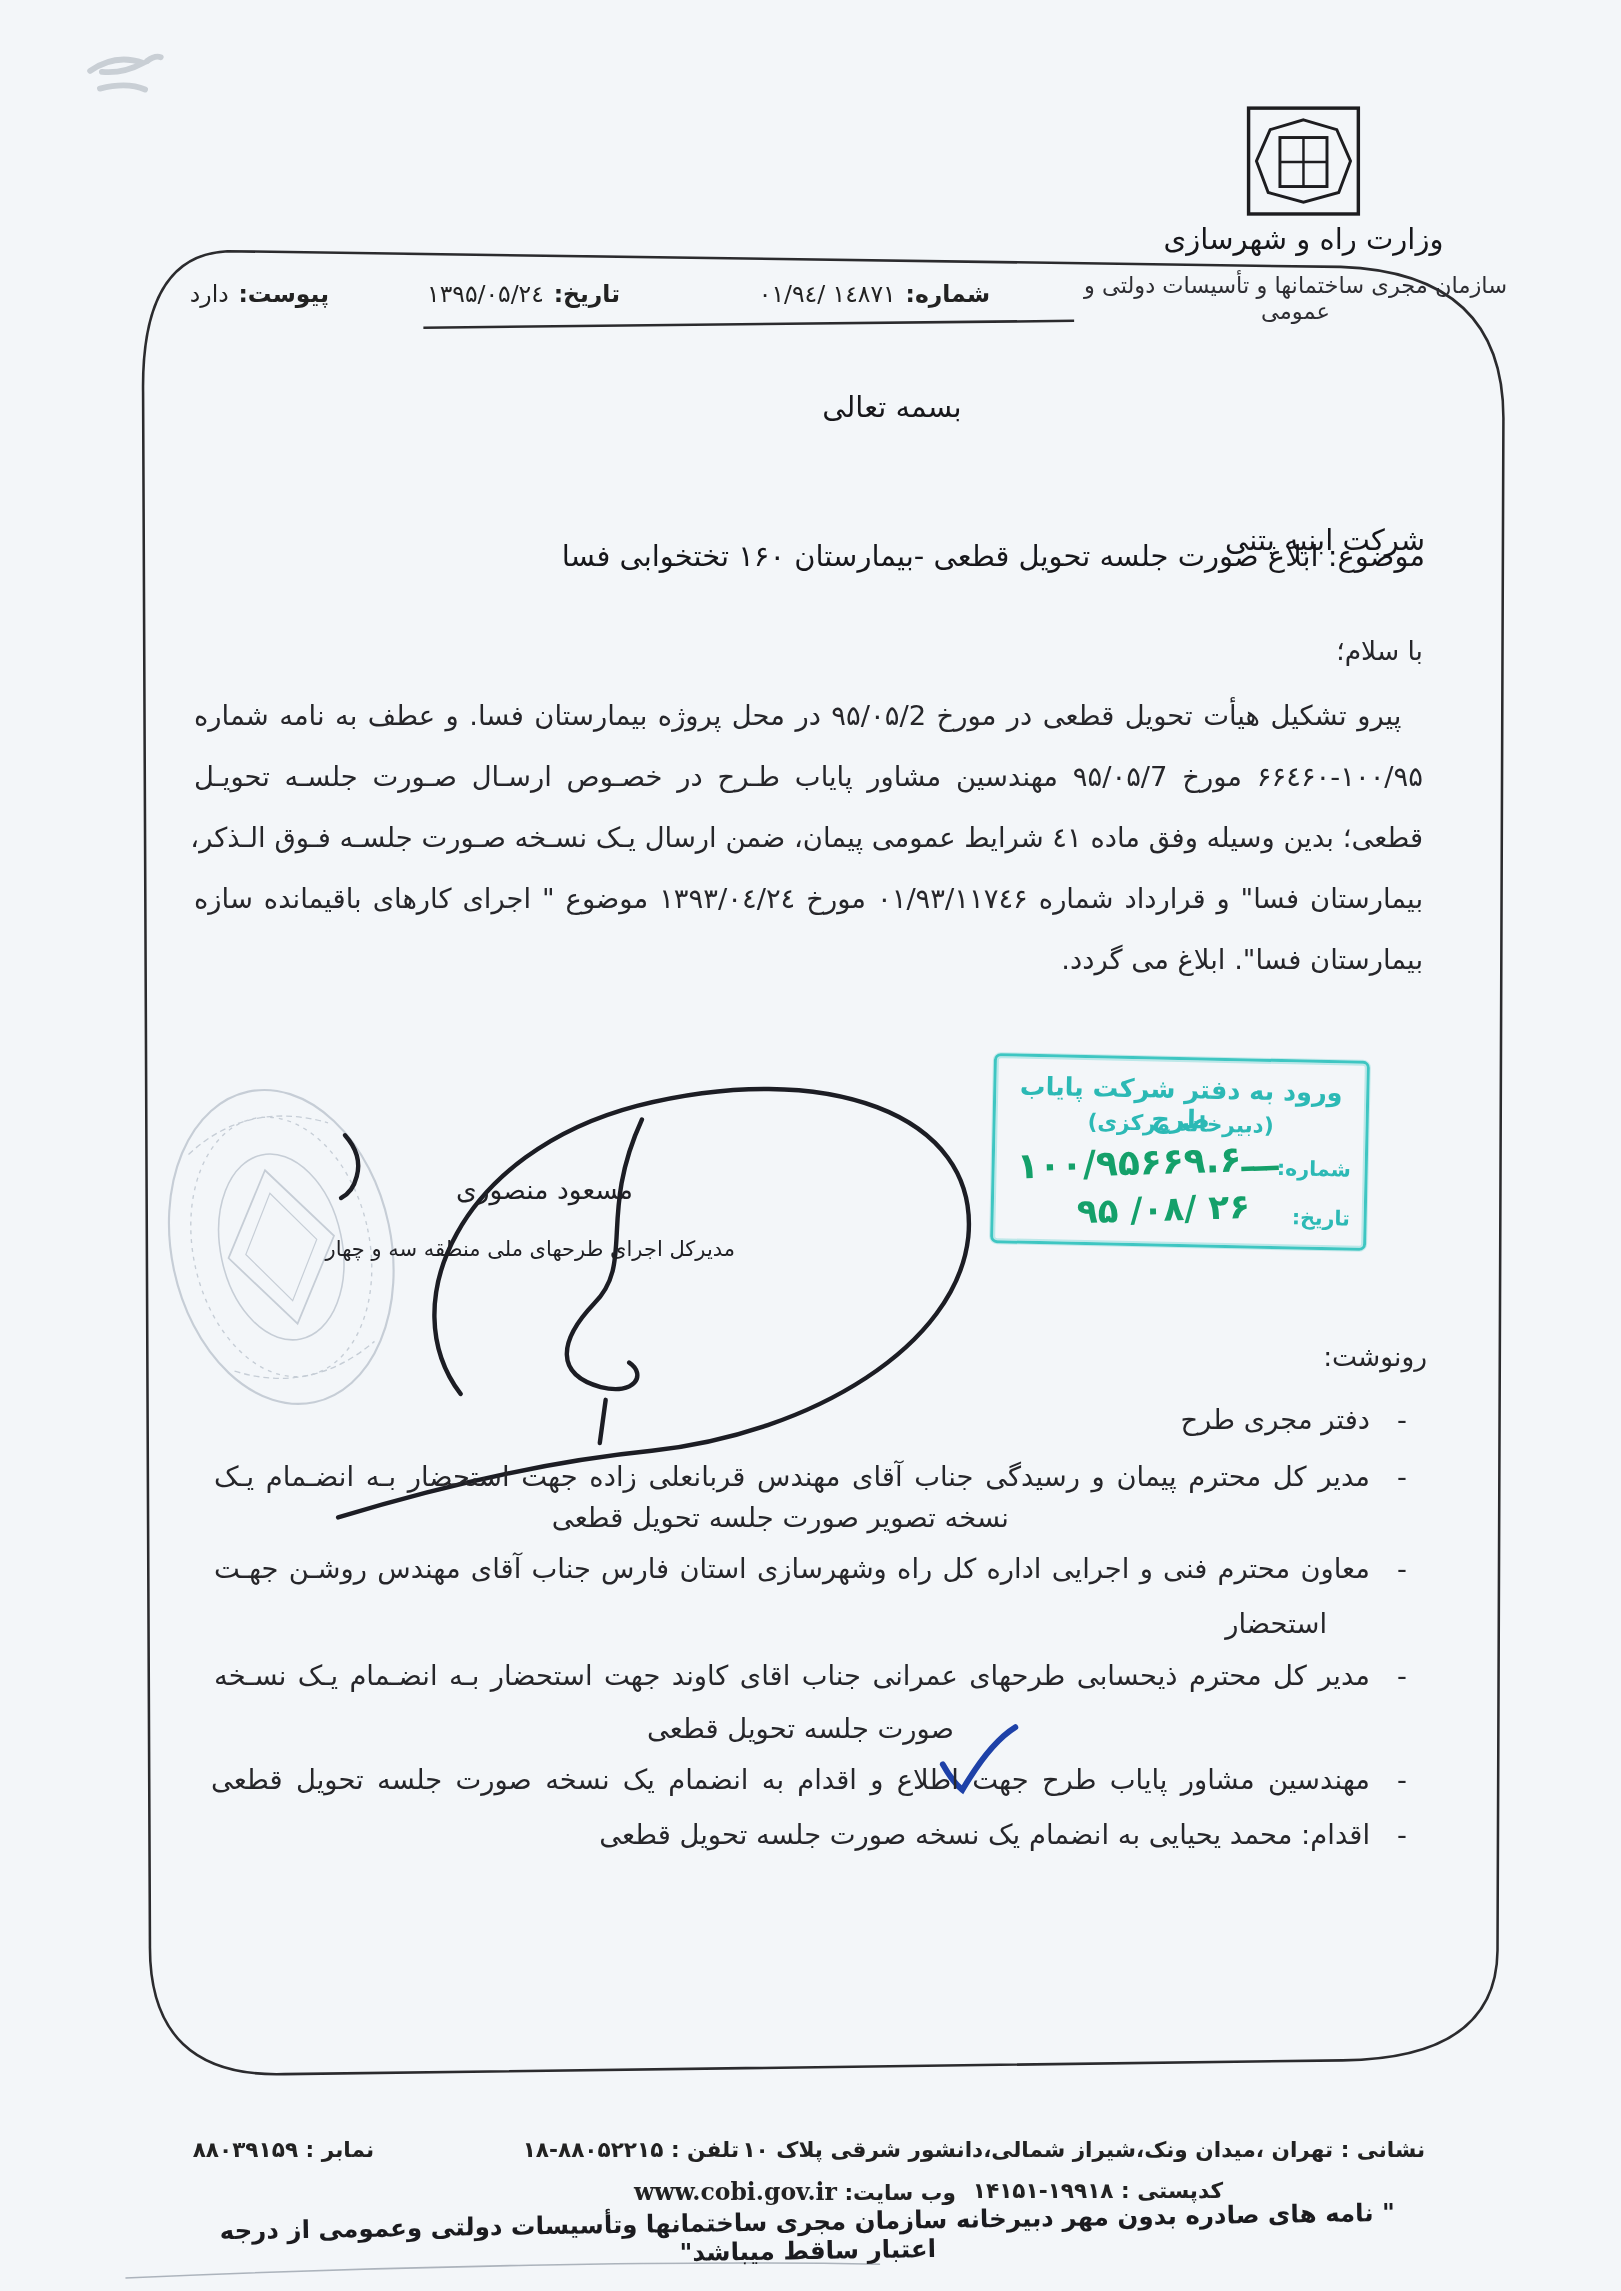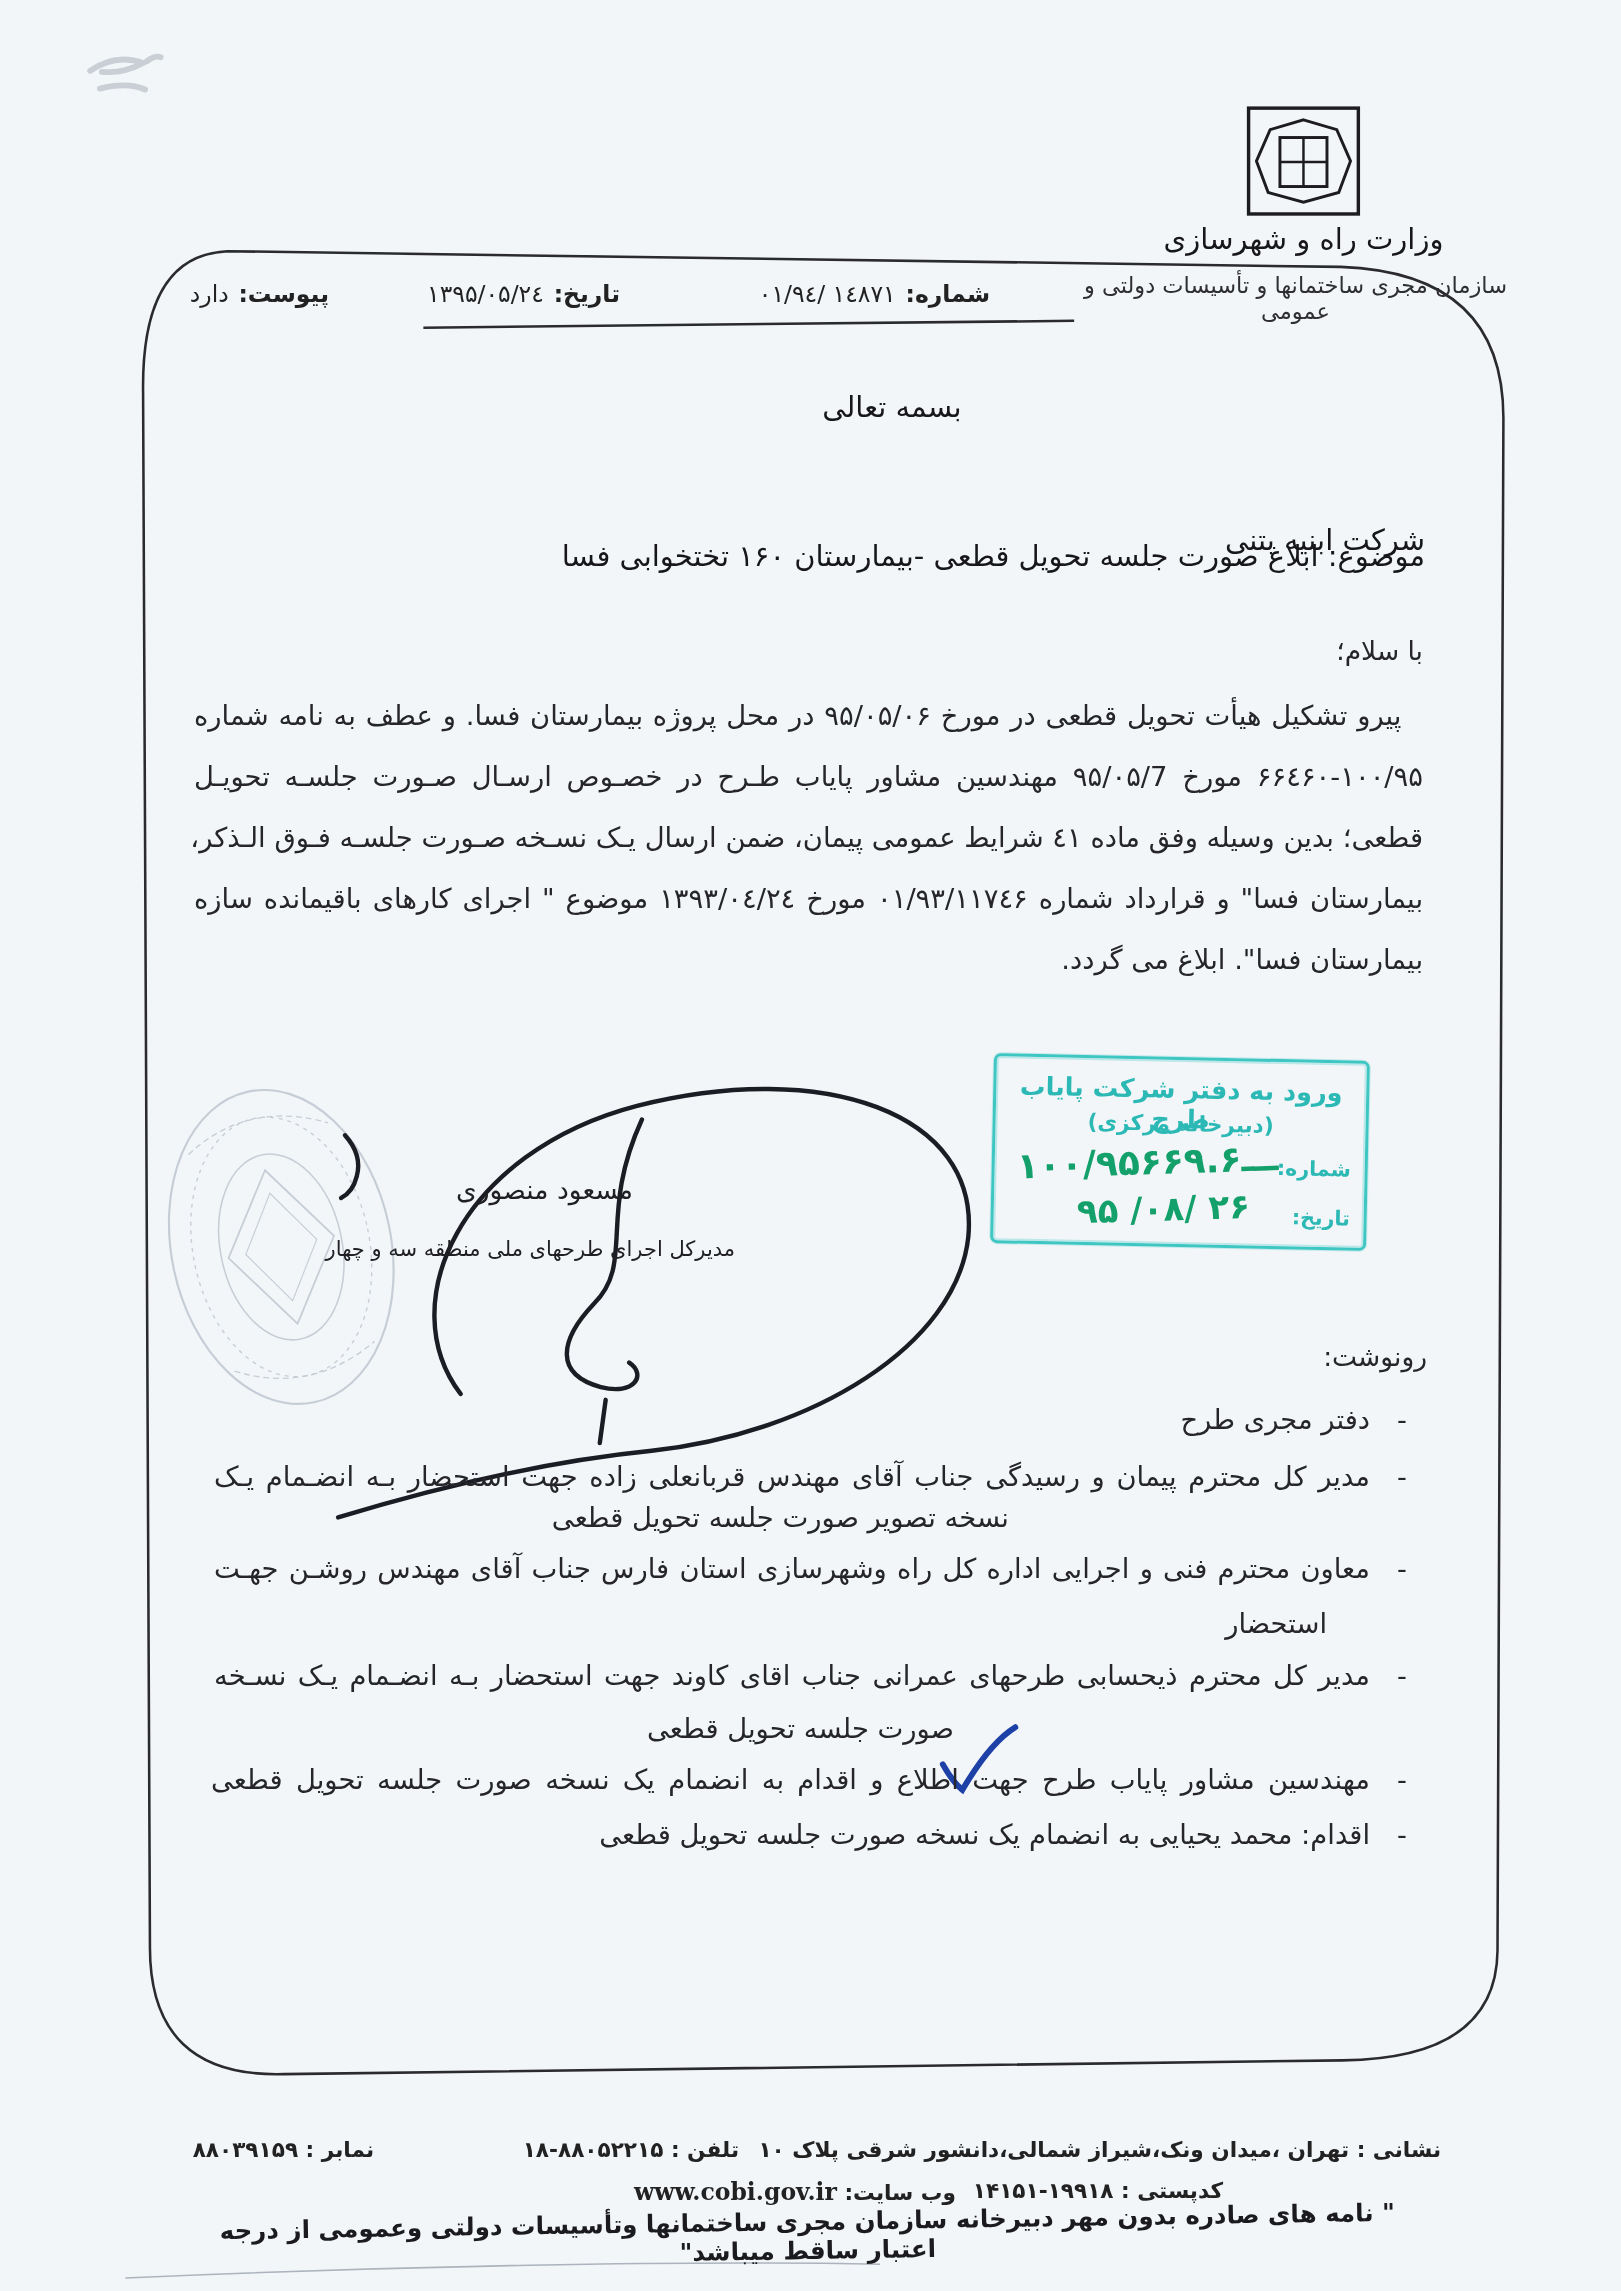--- a/index.html
+++ b/index.html
@@ -59,21 +59,21 @@
   #cc-r1{right:251px;left:214px;top:1457px;}
   #cc-r2{right:612px;top:1498px;}
   #cc-r3{right:251px;left:214px;top:1549px;}
   #cc-r4{right:294px;top:1604px;margin-left:11px;}
   #cc-r5{right:251px;left:214px;top:1656px;}
   #cc-r6{right:667px;top:1709px;}
   #cc-r7{right:251px;left:211px;top:1760px;}
   #cc-r8{right:251px;top:1815px;}
 
   .foot{font-size:21.6px;font-weight:bold;color:#222;white-space:nowrap;}
-  #f-address{right:180px;top:2137px;text-align:center;}
+  #f-address{right:196px;top:2137px;text-align:center;}
   #f-phone{right:882px;top:2137px;}
   #f-fax{right:1247px;top:2137px;}
   #f-postal{right:398px;top:2178px;}
   #f-web{right:665px;top:2178px;}
   #f-web .url{font-family:"DejaVu Serif",serif;font-size:23.5px;}
   #disclaimer{
     right:196px;top:2207px;width:1235px;font-size:24.5px;font-weight:bold;
     transform:rotate(-0.9deg);text-align:center;color:#1b1b1f;
   }
   #vector-layer{left:0;top:0;pointer-events:none;}
@@ -141,21 +141,21 @@
     <span class="lbl">پیوست:</span>
     <span>دارد</span>
   </div>
 
   <div id="besmeh" class="abs ctr b">بسمه تعالی</div>
   <div id="recipient" class="abs b rt">شرکت ابنیه بتنی</div>
   <div id="subject" class="abs b rt">موضوع: ابلاغ صورت جلسه تحویل قطعی -بیمارستان ۱۶۰ تختخوابی فسا</div>
   <div id="salutation" class="abs rt">با سلام؛</div>
 
   <div id="body-block" class="abs">
-    <div id="bl0" class="body-line just">پیرو تشکیل هیأت تحویل قطعی در مورخ ۹۵/۰۵/۰۶ در محل پروژه بیمارستان فسا. و عطف به نامه شماره</div>
+    <div id="bl0" class="body-line just">پیرو تشکیل هیأت تحویل قطعی در مورخ ۹۵/۰۵/2 در محل پروژه بیمارستان فسا. و عطف به نامه شماره</div>
     <div id="bl1" class="body-line just">۶۶٤۶۰-۱۰۰/۹۵ مورخ ۹۵/۰۵/7 مهندسین مشاور پایاب طـرح در خصـوص ارسـال صـورت جلسـه تحویـل</div>
     <div id="bl2" class="body-line just">قطعی؛ بدین وسیله وفق ماده ٤۱ شرایط عمومی پیمان، ضمن ارسال یـک نسـخه صـورت جلسـه فـوق الـذکر،</div>
     <div id="bl4" class="body-line just">بیمارستان فسا" و قرارداد شماره ۰۱/۹۳/۱۱۷٤۶ مورخ ۱۳۹۳/۰٤/۲٤ موضوع " اجرای کارهای باقیمانده سازه</div>
     <div id="bl5" class="body-line">بیمارستان فسا". ابلاغ می گردد.</div>
   </div>
 
   <div id="sig-name" class="abs">مسعود منصوری</div>
   <div id="sig-title" class="abs">مدیرکل اجرای طرحهای ملی منطقه سه و چهار</div>
 
   <div id="stamp" class="abs">

